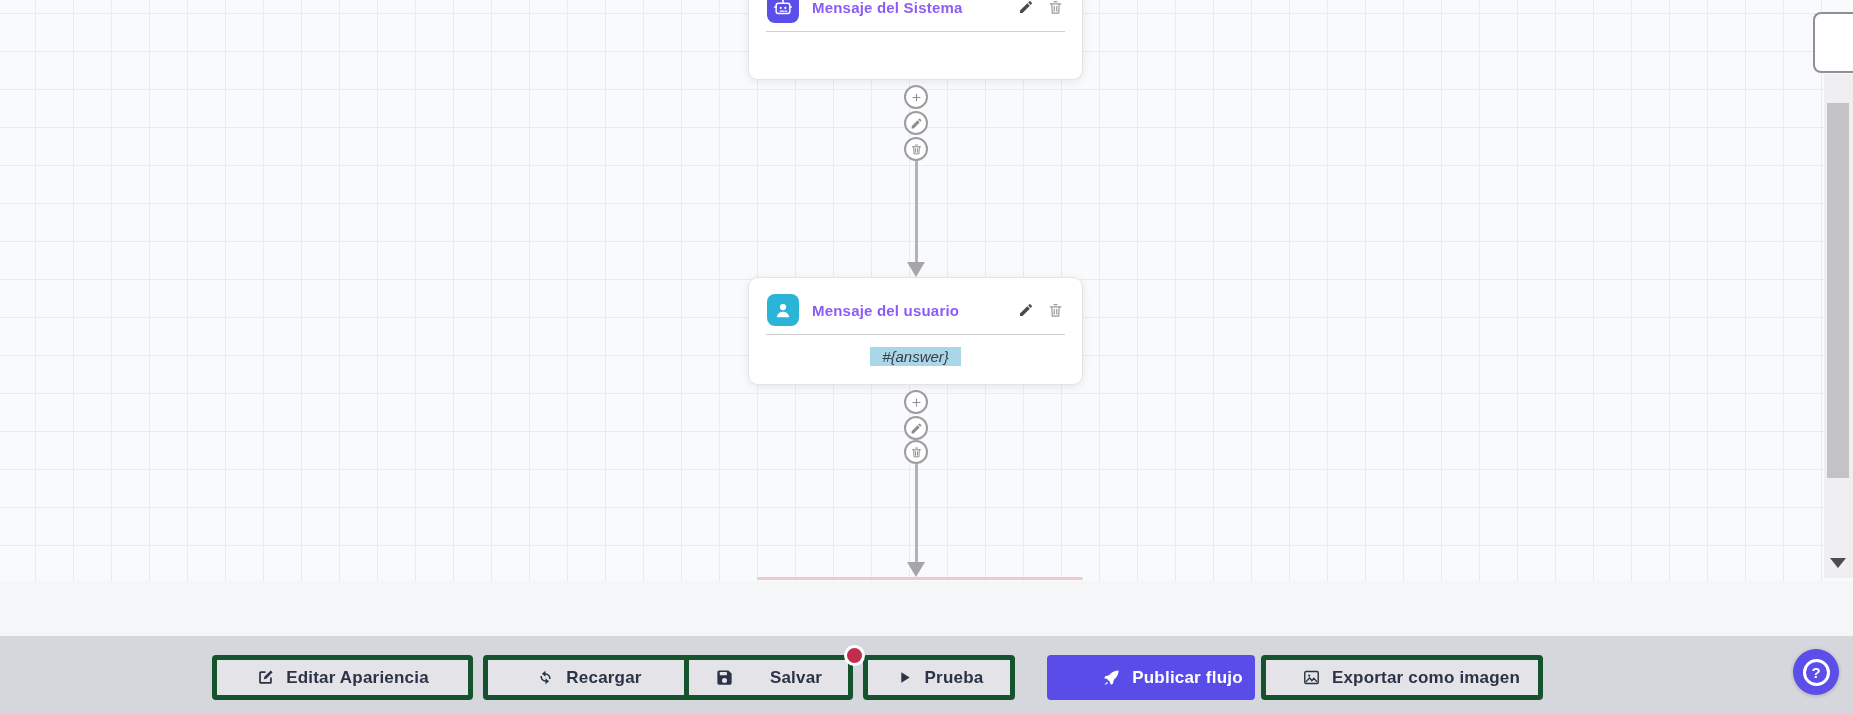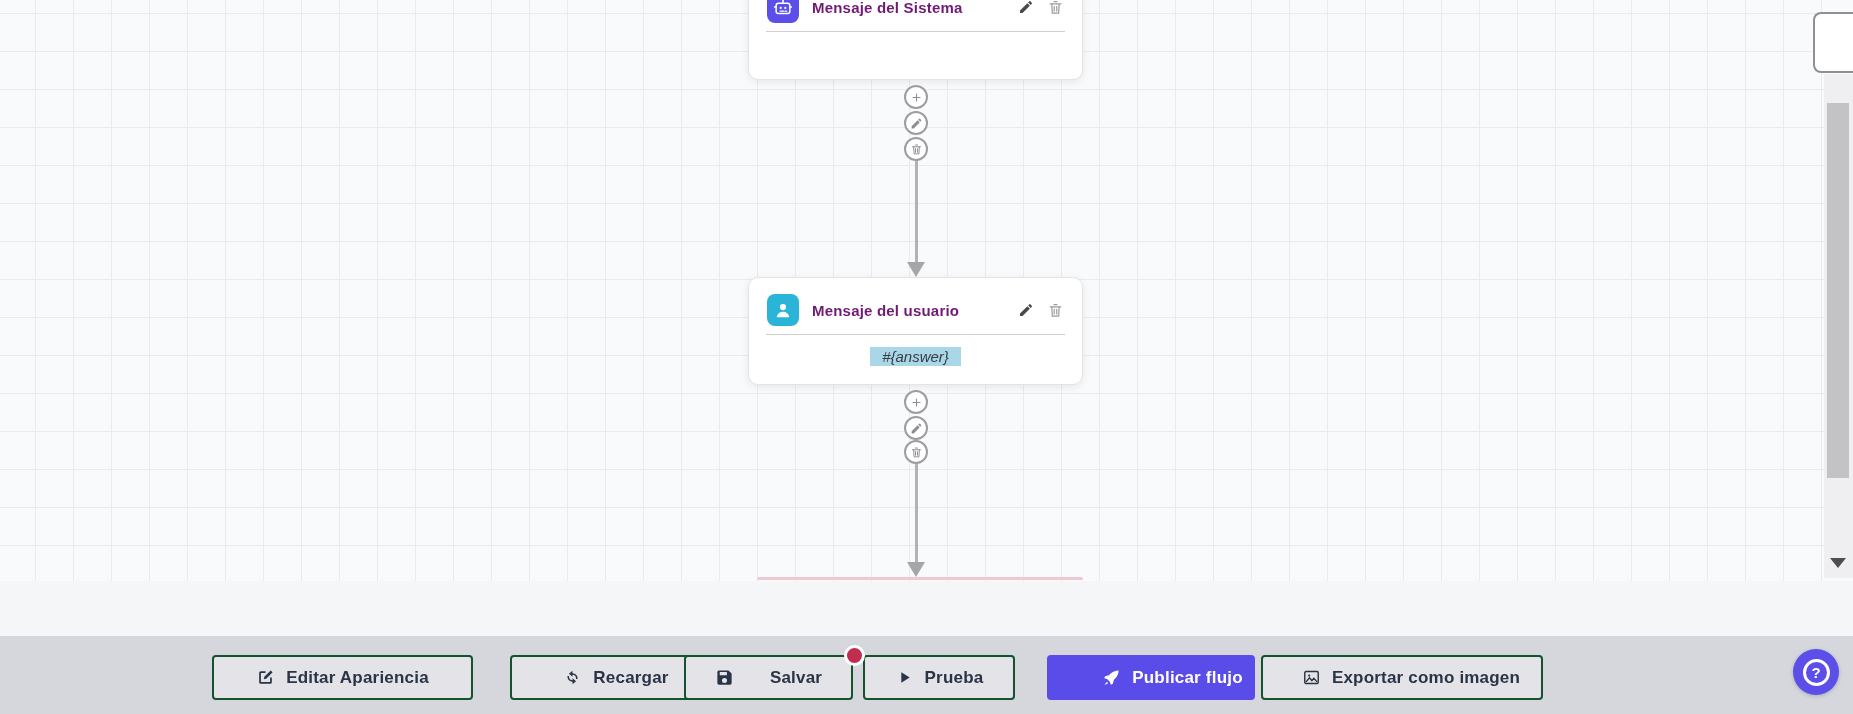--- a/index.html
+++ b/index.html
@@ -27,21 +27,21 @@
   }
   .node-system { top:-26px; height:106px; }
   .node-user   { top:277px; height:108px; }
   .node-header { display:flex; align-items:center; gap:13px; padding:16px 18px 8px 18px; }
   .icon-box {
     width:32px; height:32px; border-radius:8px; flex:0 0 32px;
     display:flex; align-items:center; justify-content:center;
   }
   .icon-box.purple { background:#5b4ee9; }
   .icon-box.cyan   { background:#29b4d8; }
-  .node-title { flex:1; font-size:15px; font-weight:700; color:#701a75; letter-spacing:.2px; }
+  .node-title { flex:1; font-size:15px; font-weight:700; color:#8b5cf6; letter-spacing:.2px; }
   .node-actions { display:flex; align-items:center; gap:13px; }
   .act-pencil { color:#4a4a4a; width:16px; height:16px; cursor:pointer; }
   .act-trash  { color:#9a9aa0; width:17px; height:17px; cursor:pointer; }
   .node-divider { height:1px; background:#cfcfd2; margin:0 17px; }
   .node-body { padding:15px 18px; font-size:14px; color:#4e4e52; }
   .node-body.centered { text-align:center; padding:13px 18px; }
   .var-highlight {
     background:#a9d7e7; font-style:italic; color:#393c41; font-size:15px; padding:1px 12px;
   }
 
@@ -69,26 +69,26 @@
   }
 
   
   .light-band { position:absolute; left:0; top:581px; width:1853px; height:55px; background:#f5f6f8; }
   .toolbar    { position:absolute; left:0; top:636px; width:1853px; height:78px; background:#d6d7dd; }
 
   
   .tb-btn {
     position:absolute; top:655px; height:45px; z-index:5;
     display:flex; align-items:center; justify-content:center; gap:11px;
-    background:#e3e3e8; border:2px solid #14532d; border-radius:4px;
+    background:#e3e3e8; border:5px solid #14532d; border-radius:4px;
     color:#2b3446; font-size:17px; font-weight:700; letter-spacing:.2px; cursor:pointer;
   }
   .tb-btn svg { width:19px; height:19px; }
   .b1 { left:212px;  width:261px; }
-  .b2 { left:510px;  width:212px; }
+  .b2 { left:483px;  width:212px; }
   .b3 { left:684px;  width:169px;gap:36px; }
   .b4 { left:863px;  width:152px; }
   .b5 { left:1047px; width:208px; background:#5a4ce8; border-color:#5a4ce8; color:#fff;padding-left:43px; }
   .b6 { left:1261px; width:282px;padding-left:18px; }
   .save-badge {
     position:absolute; left:844px; top:645px; width:21px; height:21px; z-index:6;
     background:#c22d4e; border:3px solid #fff; border-radius:50%;
   }
 
   

